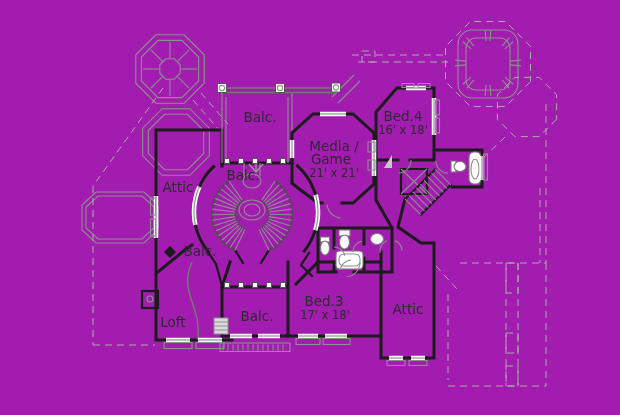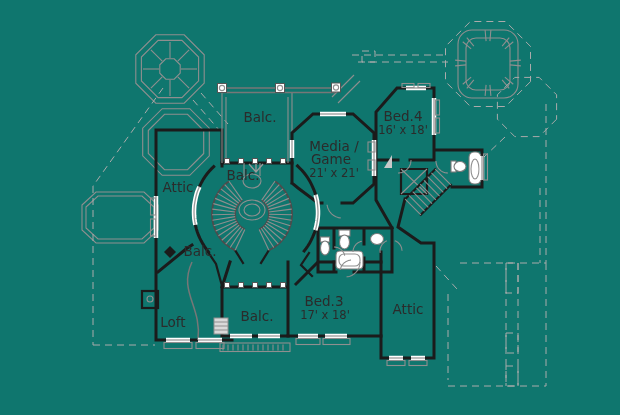--- a/index.html
+++ b/index.html
@@ -1,16 +1,16 @@
 <!DOCTYPE html>
 <html><head>
 <meta charset="utf-8">
 <style>
   html,body{margin:0;padding:0;background:#fff;width:620px;height:415px;overflow:hidden;}
-  #stage{position:relative;width:620px;height:415px;background:#0f766e;}
+  #stage{position:relative;width:620px;height:415px;background:#a21caf;}
   svg{display:block;}
   .wall{stroke:#1b1b1b;stroke-width:3;fill:none;stroke-linecap:square;}
   .wall2{stroke:#1b1b1b;stroke-width:2.2;fill:none;stroke-linecap:square;}
   .thin{stroke:#8f8f8f;stroke-width:1.1;fill:none;}
   .thin2{stroke:#777;stroke-width:1.5;fill:none;}
   .dash{stroke:#ababab;stroke-width:1;fill:none;stroke-dasharray:7 5;}
   .win{stroke:#fff;stroke-width:4.5;fill:none;}
   .winline{stroke:#9a9a9a;stroke-width:1.3;fill:none;}
   .stair-edge{stroke:#4c4c4c;stroke-width:1.8;fill:none;}
   .fix{stroke:#7a7a7a;stroke-width:1.1;fill:#fff;}

